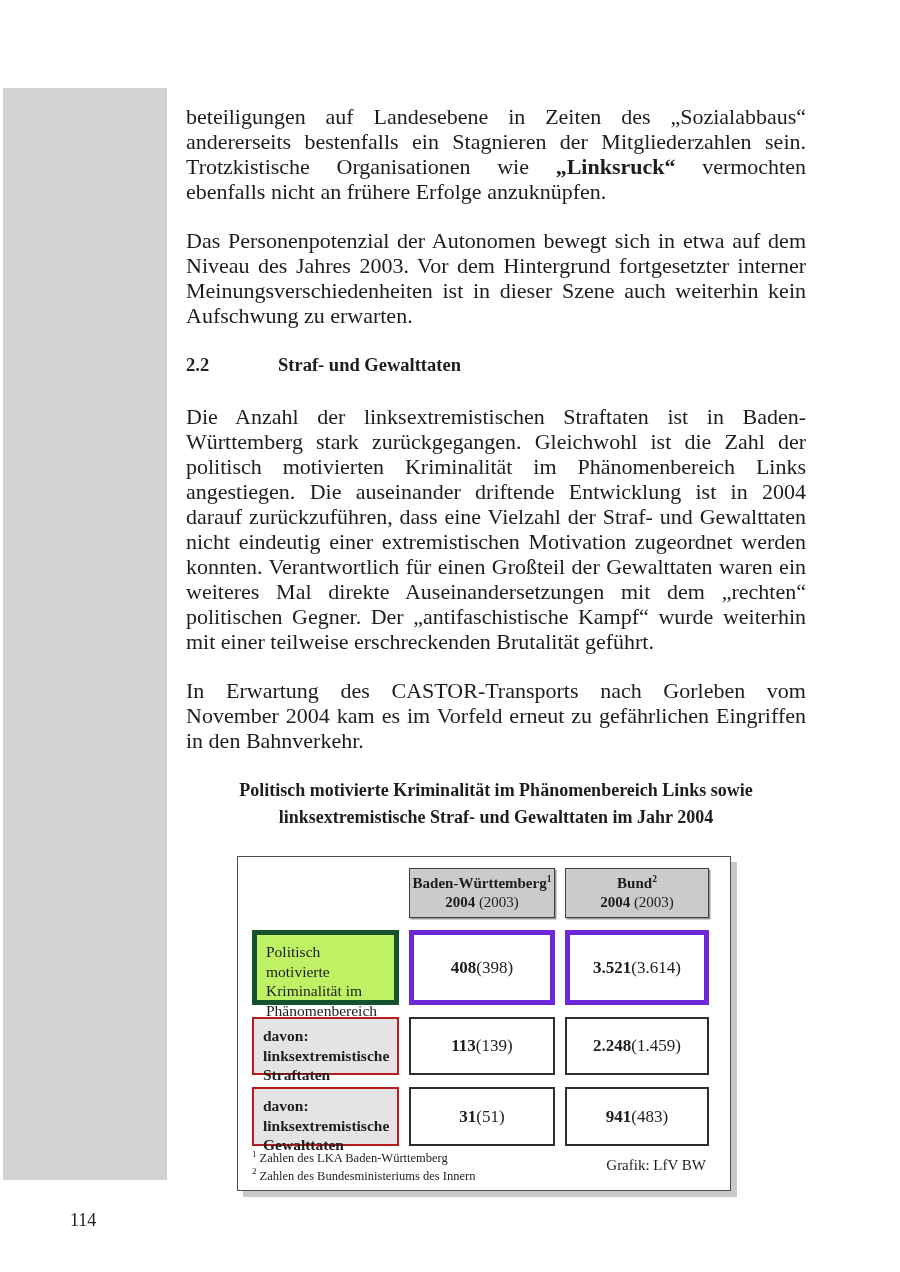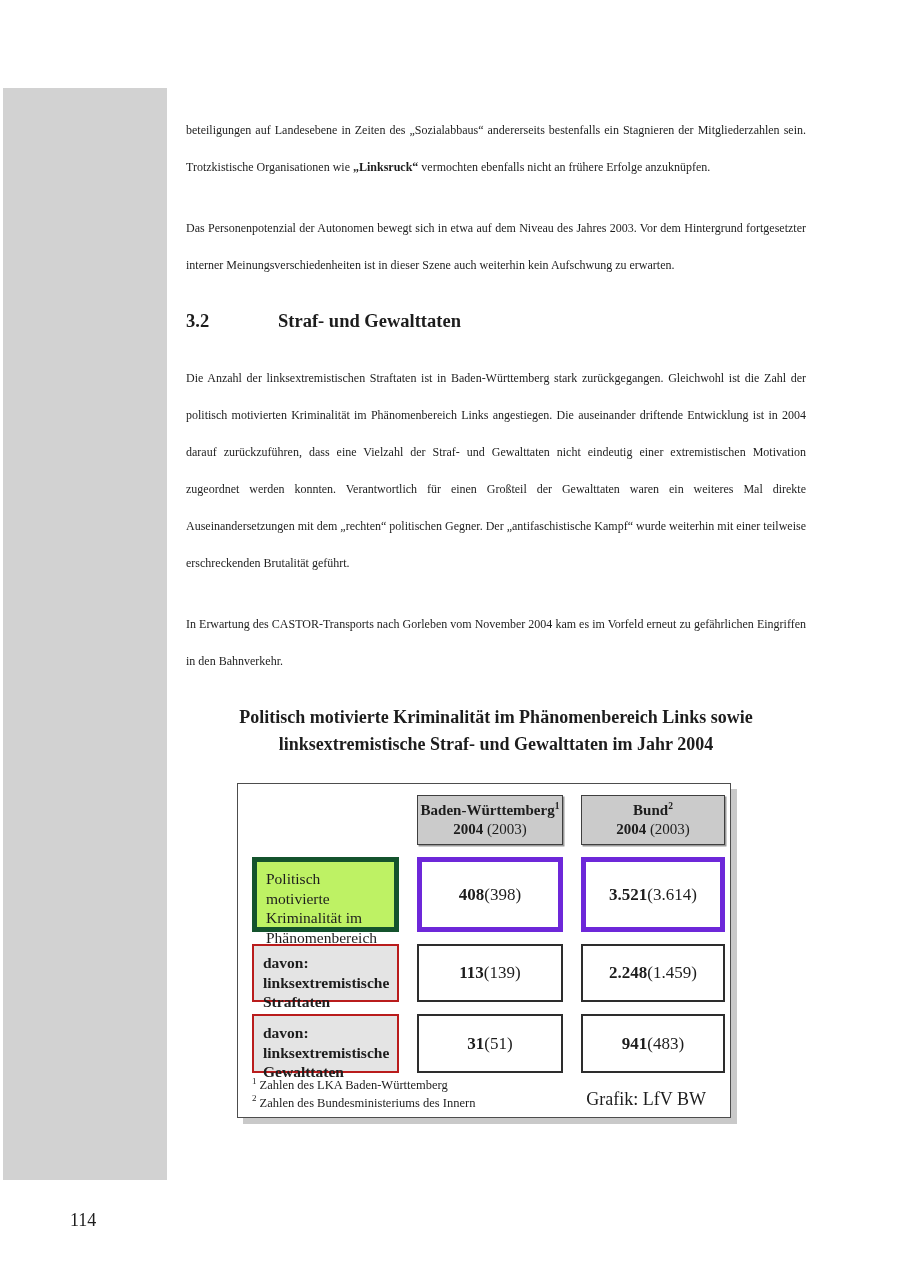--- a/index.html
+++ b/index.html
@@ -13,22 +13,22 @@
   }
   .margin-strip {
     position:absolute; left:3px; top:88px;
     width:164px; height:1092px;
     background:#d2d2d2;
   }
   .content {
     position:absolute; left:186px; top:100px; width:620px;
   }
   p.body-par {
-    font-size:12px; line-height:37px;
-    text-align:justify; margin:12px 0 24px 0;
+    font-size:22px; line-height:25px;
+    text-align:justify; margin:4px 0 24px 0;
   }
   .section-heading {
     display:flex; font-weight:bold; font-size:18.5px;
     margin:20px 0 26px 0; line-height:26px;
   }
   .heading-number { width:92px; flex:0 0 92px; }
   .table-title {
     text-align:center; font-weight:bold;
     font-size:18px; line-height:26.5px;
     white-space:pre-line;
@@ -40,21 +40,21 @@
     width:494px; height:335px;
     box-sizing:border-box;
     border:1.5px solid #4d4d4d;
     background:#ffffff;
     box-shadow:6px 6px 0 #c9c9c9;
   }
   .table-grid {
     display:grid;
     grid-template-columns:147px 146px 144px;
     grid-template-rows:50px 75px 58px 59px;
-    gap:12px 18px;
+    gap:12px 10px;
     padding:11px 0 0 14px;
   }
   .hdr-empty { background:transparent; }
   .hdr-cell {
     background:#cbcbcb;
     border:1.5px solid #3f3f3f;
     box-shadow:1.5px 1.5px 0 #9a9a9a;
     display:flex; flex-direction:column;
     justify-content:center; align-items:center;
     text-align:center;
@@ -85,41 +85,41 @@
   }
   .value-thin { border:5px solid #6d28d9; }
   .value-thick { border:2px solid #2d2d2d; }
   .value-cell b { font-weight:bold; }
   .footnotes {
     position:absolute; left:14px; bottom:5px;
     font-size:12.5px; line-height:17.5px;
   }
   .footnotes sup { font-size:9px; margin-right:3px; line-height:0; }
   .graphic-credit {
-    position:absolute; right:24px; bottom:7px;
-    font-size:18px;
+    position:absolute; right:24px; bottom:16px;
+    font-size:15px;
   }
   .page-number {
     position:absolute; left:70px; top:1210px;
     font-size:18px;
   }
 </style>
 </head>
 <body>
 
 <div class="margin-strip"></div>
 
 <div class="content">
 
   <p class="body-par"><span>beteiligungen auf Landesebene in Zeiten des „Sozialabbaus“ andererseits bestenfalls ein Stagnieren der Mitgliederzahlen sein. Trotzkistische Organisationen wie </span><b>„Linksruck“</b><span> vermochten ebenfalls nicht an frühere Erfolge anzuknüpfen.</span></p>
 
   <p class="body-par">Das Personenpotenzial der Autonomen bewegt sich in etwa auf dem Niveau des Jahres 2003. Vor dem Hintergrund fortgesetzter interner Meinungsverschiedenheiten ist in dieser Szene auch weiterhin kein Aufschwung zu erwarten.</p>
 
   <div class="section-heading">
-    <span class="heading-number">3.2</span>
+    <span class="heading-number">2.2</span>
     <span>Straf- und Gewalttaten</span>
   </div>
 
   <p class="body-par">Die Anzahl der linksextremistischen Straftaten ist in Baden-Württemberg stark zurückgegangen. Gleichwohl ist die Zahl der politisch motivierten Kriminalität im Phänomenbereich Links angestiegen. Die auseinander driftende Entwicklung ist in 2004 darauf zurückzuführen, dass eine Vielzahl der Straf- und Gewalttaten nicht eindeutig einer extremistischen Motivation zugeordnet werden konnten. Verantwortlich für einen Großteil der Gewalttaten waren ein weiteres Mal direkte Auseinandersetzungen mit dem „rechten“ politischen Gegner. Der „antifaschistische Kampf“ wurde weiterhin mit einer teilweise erschreckenden Brutalität geführt.</p>
 
   <p class="body-par">In Erwartung des CASTOR-Transports nach Gorleben vom November 2004 kam es im Vorfeld erneut zu gefährlichen Eingriffen in den Bahnverkehr.</p>
 
   <div class="table-title">Politisch motivierte Kriminalität im Phänomenbereich Links sowie
 linksextremistische Straf- und Gewalttaten im Jahr 2004</div>
 

